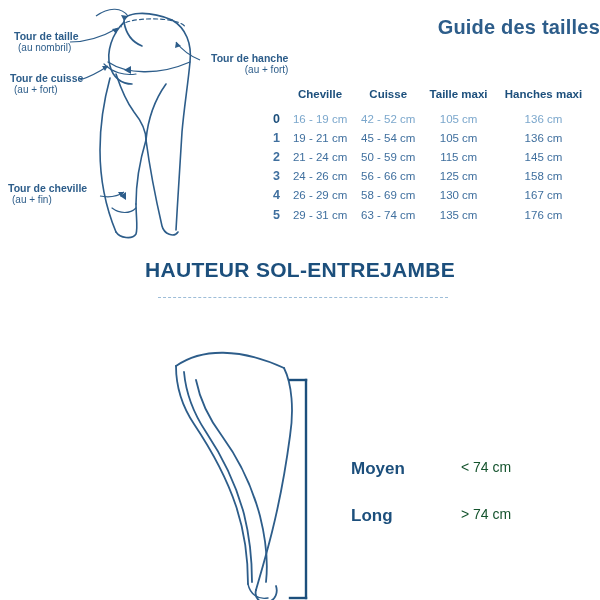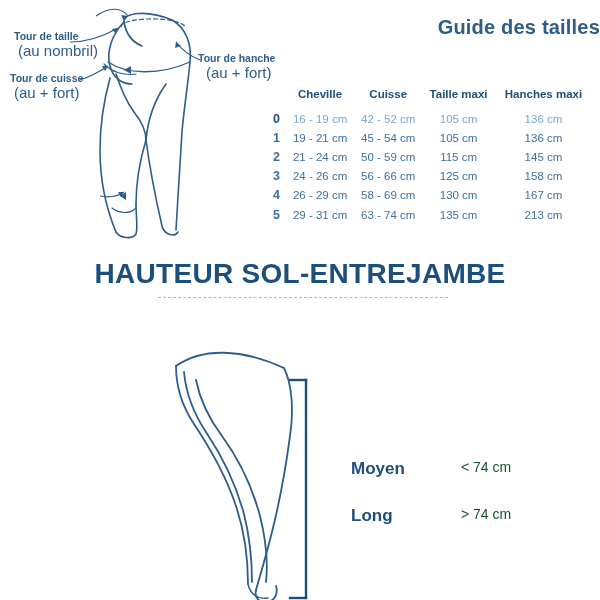--- a/index.html
+++ b/index.html
@@ -39,28 +39,28 @@
     position: absolute;
     font-size: 10.5px;
     font-weight: bold;
     color: #2d5d8a;
     line-height: 1.15;
     white-space: nowrap;
   }
   .callout .sub {
     display: block;
     font-weight: normal;
-    font-size: 15px;
+    font-size: 10px;
     font-style: normal;
     padding-left: 4px;
   }
   .c-taille   { left: 14px;  top: 30px; }
   .c-cuisse   { left: 10px;  top: 72px; }
   .c-cheville { left: 8px;   top: 182px; }
-  .c-hanche   { left: 198px; top: 52px; text-align: center; }
+  .c-hanche   { left: 211px; top: 52px; text-align: right; }
 
   
   .guide-title {
     position: absolute;
     left: 300px;
     top: 16px;
     width: 300px;
     text-align: right;
     font-size: 20px;
     font-weight: bold;
@@ -113,21 +113,21 @@
   .size-table tr.dark td  { color: #3f6f9e; }
   .size-table td.rowhead.light { color: #1c4f7c; }
 
   
   .mid-title {
     position: absolute;
     left: 0;
     top: 258px;
     width: 600px;
     text-align: center;
-    font-size: 28px;
+    font-size: 21px;
     font-weight: bold;
     color: #1c4f7c;
     letter-spacing: 0.3px;
   }
   .dash-rule {
     position: absolute;
     left: 158px;
     top: 297px;
     width: 290px;
     height: 0;
@@ -233,20 +233,24 @@
     </svg>
 
     <div class="callout c-taille">
       <span>Tour de taille</span>
       <span class="sub">(au nombril)</span>
     </div>
     <div class="callout c-cuisse">
       <span>Tour de cuisse</span>
       <span class="sub">(au + fort)</span>
     </div>
+    <div class="callout c-cheville">
+      <span>Tour de cheville</span>
+      <span class="sub">(au + fin)</span>
+    </div>
     <div class="callout c-hanche">
       <span>Tour de hanche</span>
       <span class="sub">(au + fort)</span>
     </div>
 
     <div class="guide-title">Guide des tailles</div>
 
     <table class="size-table">
       <thead>
         <tr>
@@ -291,21 +295,21 @@
           <td>26 - 29 cm</td>
           <td>58 - 69 cm</td>
           <td>130 cm</td>
           <td>167 cm</td>
         </tr>
         <tr class="dark">
           <td class="rowhead">5</td>
           <td>29 - 31 cm</td>
           <td>63 - 74 cm</td>
           <td>135 cm</td>
-          <td>213 cm</td>
+          <td>176 cm</td>
         </tr>
       </tbody>
     </table>
   </div>
 
   <div class="mid-title">HAUTEUR SOL-ENTREJAMBE</div>
   <div class="dash-rule"></div>
 
   <div class="bottom-section">
 

